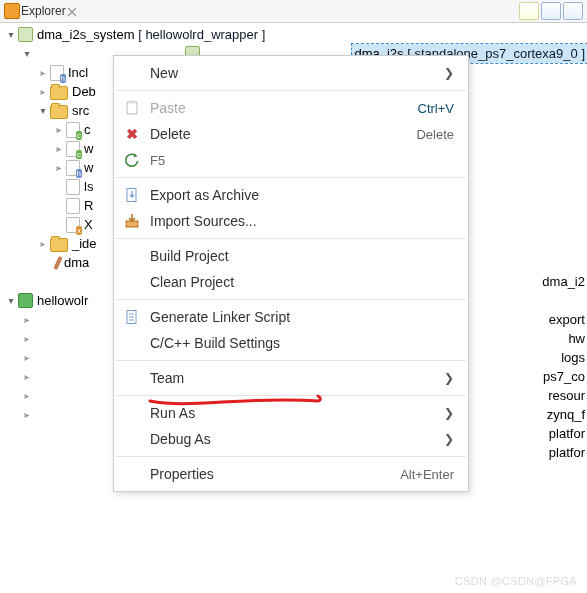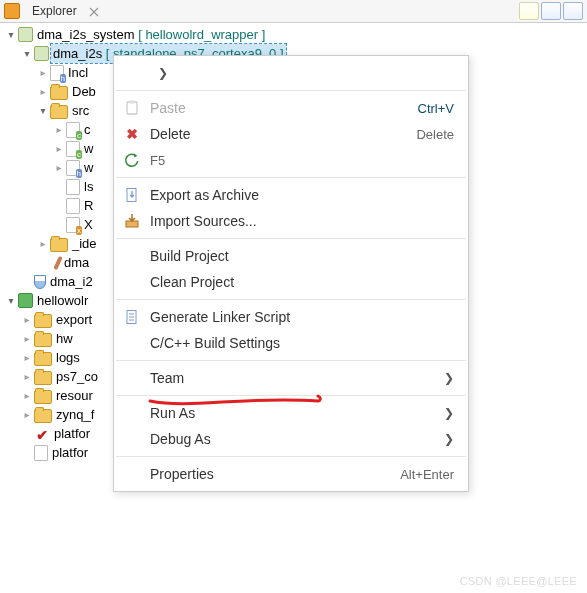--- a/index.html
+++ b/index.html
@@ -14,21 +14,21 @@
   }
   .tab-strip {
     display: flex;
     align-items: center;
     height: 22px;
     padding: 0 4px;
     border-bottom: 1px solid #ccc;
     background: #f6f6f6;
     justify-content: space-between;
   }
-  .tab-left { display:flex; align-items:center; gap:12px; }
+  .tab-left { display:flex; align-items:center; gap:1px; }
   .tab-title {
     display: inline-flex;
     align-items: center;
     gap: 4px;
     font-size: 12px;
     color: #333;
   }
   .tab-icon {
     width: 14px; height: 14px;
     background: #f0a030;
@@ -81,27 +81,27 @@
   .icon.file.c::after{content:"c";position:absolute;bottom:-3px;right:-3px;font-size:8px;background:#6ab150;color:#fff;border-radius:2px;padding:0 1px;line-height:9px;}
   .icon.file.h::after{content:"h";position:absolute;bottom:-3px;right:-3px;font-size:8px;background:#6b8ecc;color:#fff;border-radius:2px;padding:0 1px;line-height:9px;}
   .icon.file.x::after{content:"x";position:absolute;bottom:-3px;right:-3px;font-size:8px;background:#d89030;color:#fff;border-radius:2px;padding:0 1px;line-height:9px;}
   .icon.box { background:#d7e8c0; border:1px solid #8eb060; border-radius:2px; width:13px;height:13px;}
   .icon.green { background:#61b861; border:1px solid #3c8f3c; border-radius:2px; width:13px;height:13px;}
   .icon.wrench { background:#c97d54; width:4px; height:14px; border-radius:2px; margin-left:6px; transform:rotate(25deg);}
   .icon.check { color:#c02020; font-weight:bold; font-size:14px; text-align:center; }
   .icon.check::before{content:"✔";}
   .icon.flask{border:1px solid #5a88c0;border-radius:0 0 6px 6px;width:10px;height:12px;background:linear-gradient(#fff 40%,#9ac0ea 40%);}
   .label { padding: 0 2px; }
-  .suffix { color:#0f766e; }
+  .suffix { color:#0f172a; }
   .sel {
     background:#cde6f7;
     outline:1px dashed #3d8fd1;
   }
   .depth0{padding-left:0px;}
-  .depth1{padding-left:16px;}
+  .depth1{padding-left:16px;justify-content:space-between;}
   .depth2{padding-left:32px;}
   .depth3{padding-left:48px;}
 
   .context-menu {
     position: absolute;
     top: 55px;
     left: 113px;
     width: 354px;
     background: #fff;
     border: 1px solid #ccc;
@@ -287,20 +287,21 @@
   <div class="row depth1">
     <span class="twist leaf"></span>
     <span class="icon file"></span>
     <span class="label">platfor</span>
   </div>
 </div>
 
 <div class="context-menu">
   <div class="menu-item">
     <span class="menu-icon"></span>
+    <span class="menu-label">New</span>
     <span class="menu-arrow">❯</span>
   </div>
   <div class="menu-sep"></div>
   <div class="menu-item disabled">
     <span class="menu-icon">
       <svg width="16" height="16" viewBox="0 0 16 16">
           <rect x="3" y="2" width="10" height="12" rx="1" fill="none" stroke="#ccc" stroke-width="1.3"></rect>
           <rect x="5" y="0.5" width="6" height="3" rx="1" fill="#ddd"></rect>
         </svg>
     </span>
@@ -387,13 +388,13 @@
     <span class="menu-icon"></span>
     <span class="menu-label">Properties</span>
     <span class="menu-shortcut">Alt+Enter</span>
   </div>
 </div>
 
 <svg class="underline-annot" style="top:393px;left:146px" width="180" height="18" viewBox="0 0 180 18">
   <path d="M4 8 C 45 16, 95 3, 172 8 C 174 8, 176 5, 172 3" stroke="#e02020" stroke-width="3" fill="none" stroke-linecap="round"></path>
 </svg>
 
-<div class="watermark">CSDN @LEEE@LEEE</div>
+<div class="watermark">CSDN @CSDN@FPGA</div>
 
 </body></html>

